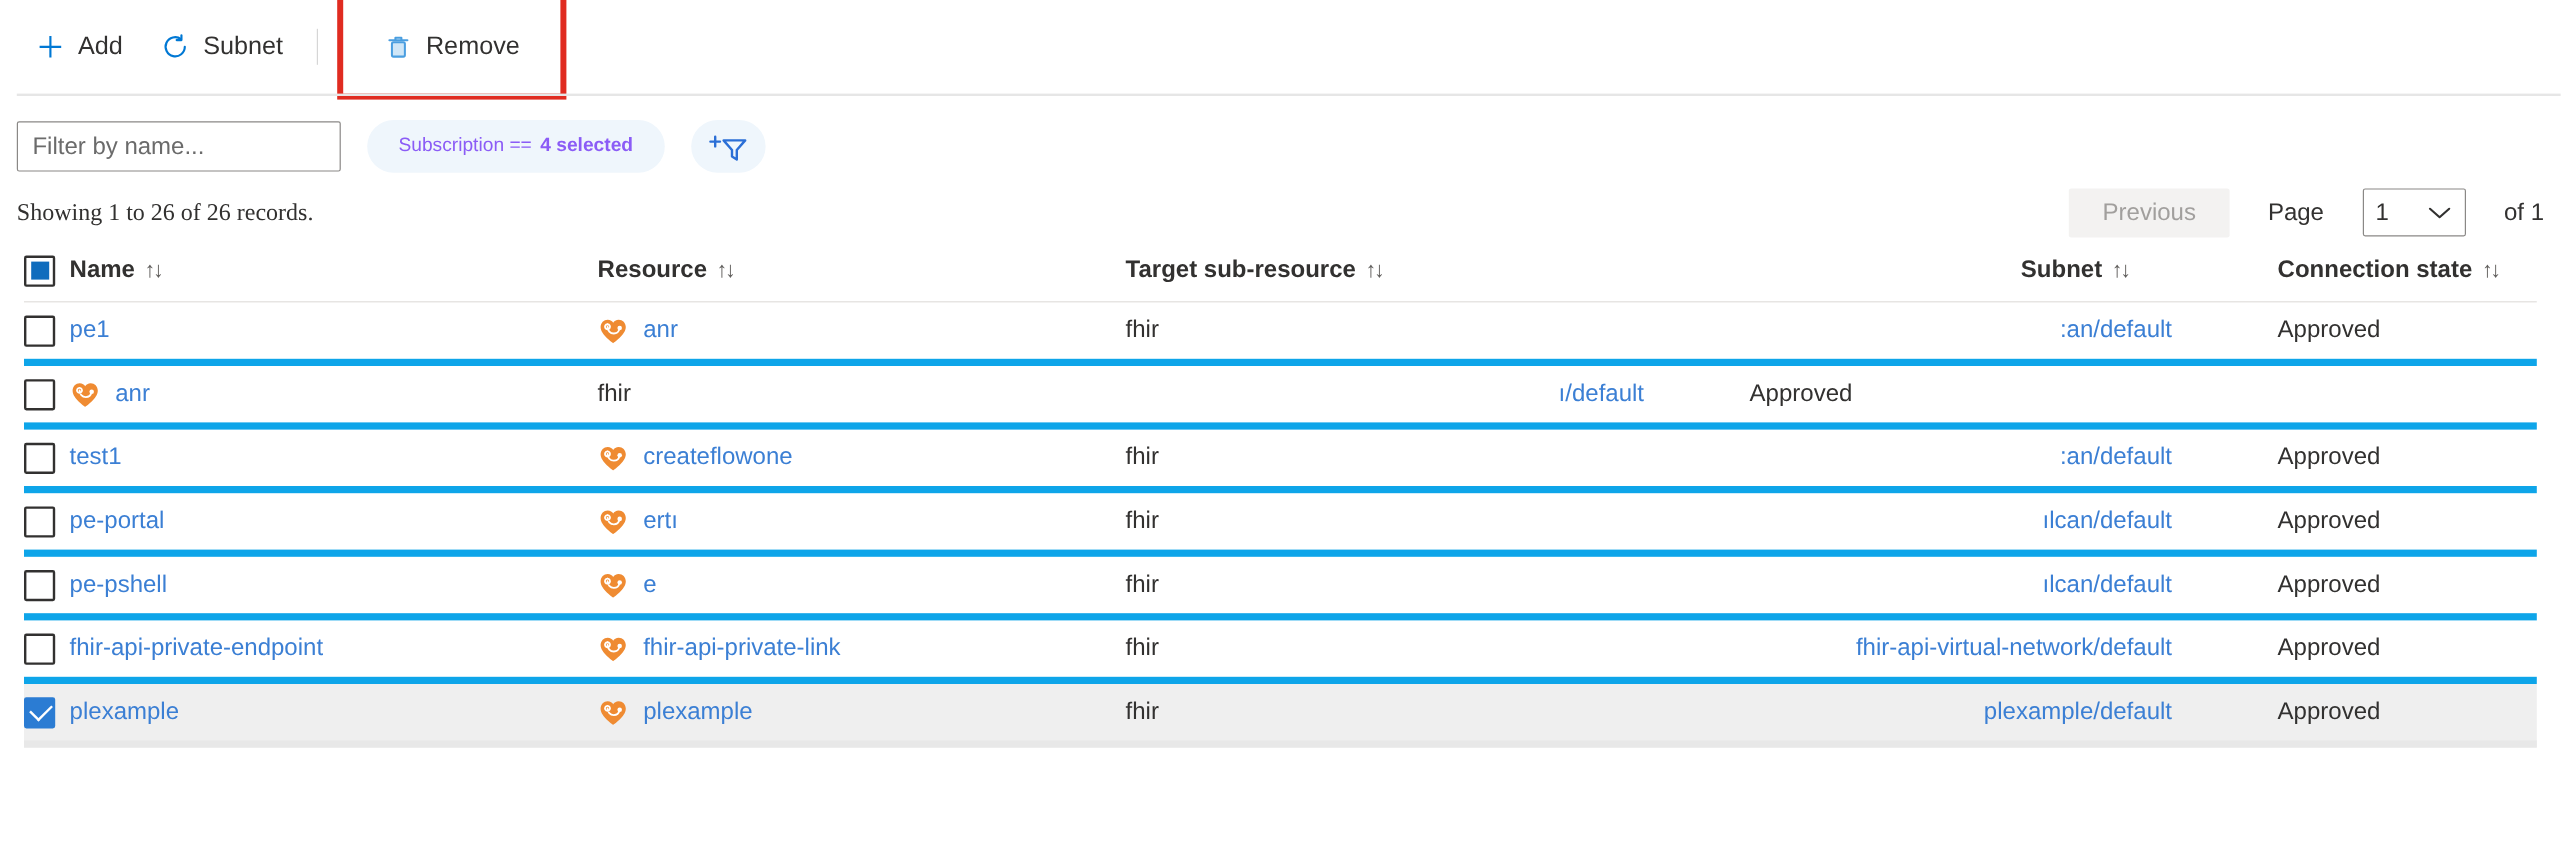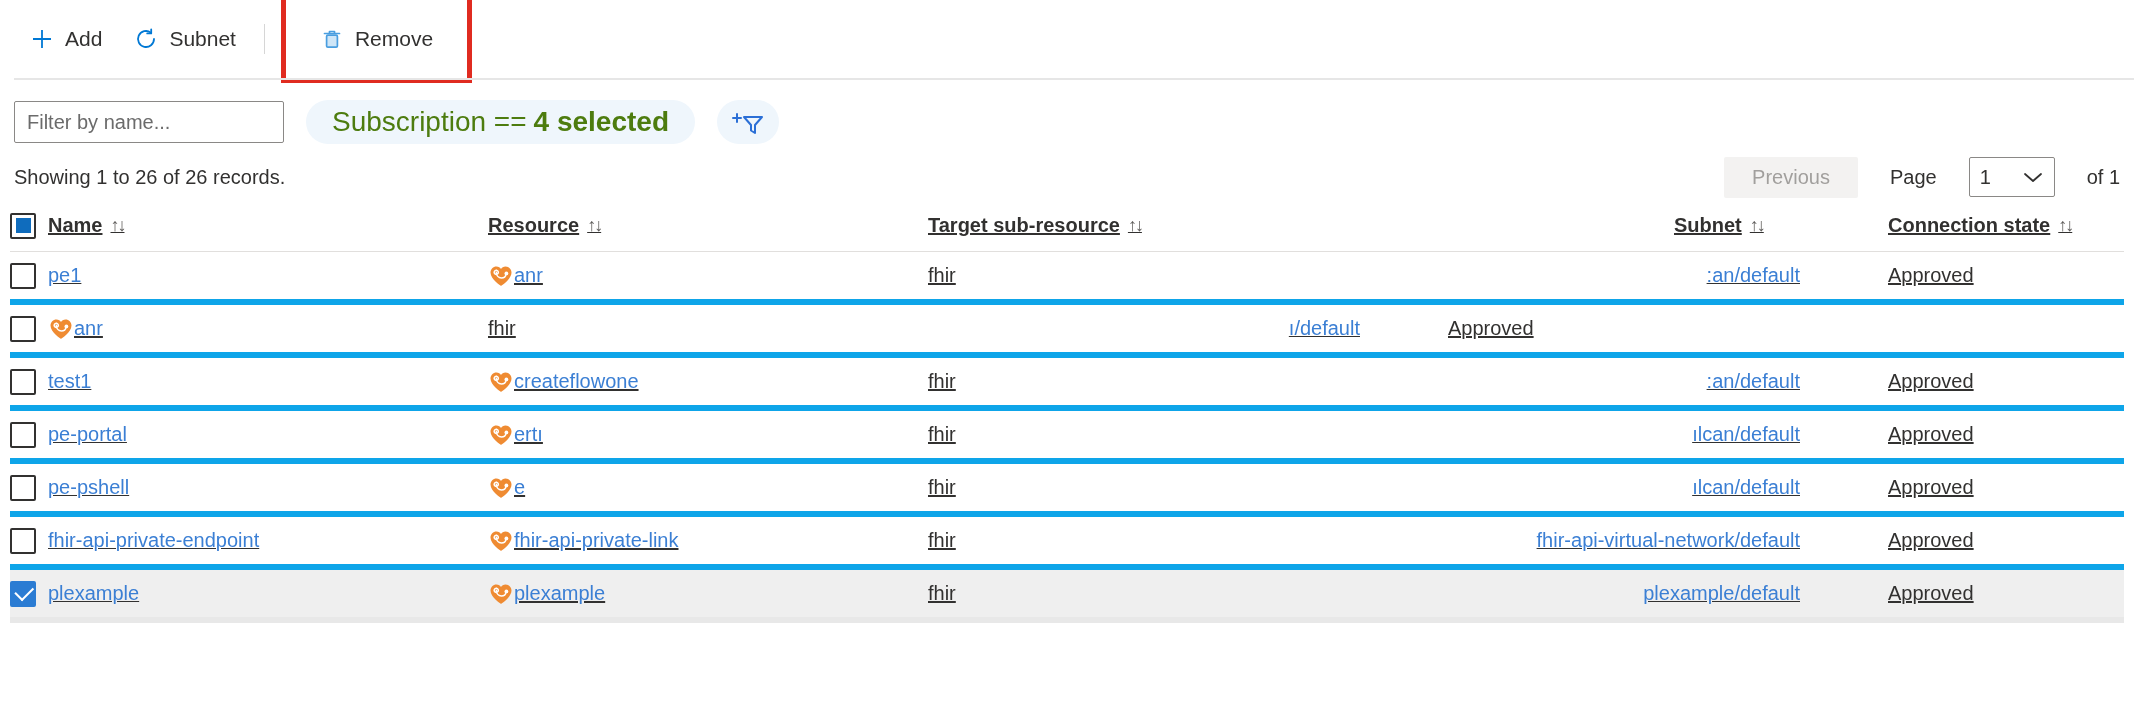--- a/index.html
+++ b/index.html
@@ -51,67 +51,67 @@
     border: 1px solid #8a8886; border-radius: 2px;
     padding: 0 12px; font-size: 20px;
     font-family: "Liberation Sans", sans-serif;
     color: #323130; background: #fff; outline: none;
   }
   .filter-input::placeholder { color: #6b6b6b; }
   .chip {
     display: inline-flex; align-items: center;
     height: 44px; padding: 0 26px;
     background: #eff6fc; border-radius: 22px;
-    font-size: 28px; color: #4d7c0f; cursor: pointer;
+    font-size: 16px; color: #8b5cf6; cursor: pointer;
     white-space: nowrap; gap: 7px;
   }
   .chip b { font-weight: 700; }
   .addfilter {
     display: inline-flex; align-items: center; justify-content: center;
     height: 44px; width: 62px;
     background: #eff6fc; border-radius: 22px; cursor: pointer;
   }
 
   
   .recordrow {
     display: flex; align-items: center;
     padding: 0 14px; height: 46px;
     justify-content: space-between;
   }
-  .records-text { font-size: 20px; color: #323130; }
+  .records-text { font-size: 20px; color: #323130; font-family: Liberation Serif, serif; }
   .pager { display: flex; align-items: center; gap: 32px; }
   .btn-prev {
     background: #f3f2f1; color: #a19f9d;
     border: none; border-radius: 2px;
     font-size: 20px; font-family: "Liberation Sans", sans-serif;
     padding: 9px 28px; cursor: default;
   }
   .pager-label { font-size: 20px; color: #323130; }
   .page-select {
     display: inline-flex; align-items: center; justify-content: space-between;
     width: 86px; height: 40px; padding: 0 10px;
     border: 1px solid #8a8886; border-radius: 2px;
     background: #fff; font-size: 20px; color: #323130; cursor: pointer;
   }
 
   
-  .table { width: 100%; padding: 0 10px; text-decoration: underline; }
+  .table { width: 100%; padding: 0 20px; }
   .thead {
     display: flex; align-items: center;
     height: 52px; border-bottom: 1px solid #e1dfdd;
   }
   .trow {
     display: flex; align-items: center;
     height: 53px; border-bottom: 6px solid #0ea5e9;
   }
   .trow.selected { background: #efefef; border-bottom-color: #e8e8e8; }
 
   .c-check { width: 38px; flex: 0 0 38px; display:flex; align-items:center; }
   .c-name  { flex: 0 0 440px; }
-  .c-res   { flex: 0 0 440px; display: flex; align-items: center; }
+  .c-res   { flex: 0 0 440px; display: flex; align-items: center; gap: 12px; }
   .c-target{ flex: 0 0 440px; }
   .c-subnet{ flex: 0 0 450px; text-align: right; padding-right: 18px; }
   .c-state { flex: 1 1 auto; padding-left: 70px; }
 
   .th {
     font-size: 20px; font-weight: 600; color: #323130;
     display: flex; align-items: center; gap: 8px;
   }
   .th .sort { font-size: 18px; color: #605e5c; letter-spacing: -2px; }
   .th.c-subnet { justify-content: flex-start; padding-right: 0; padding-left: 0; }

